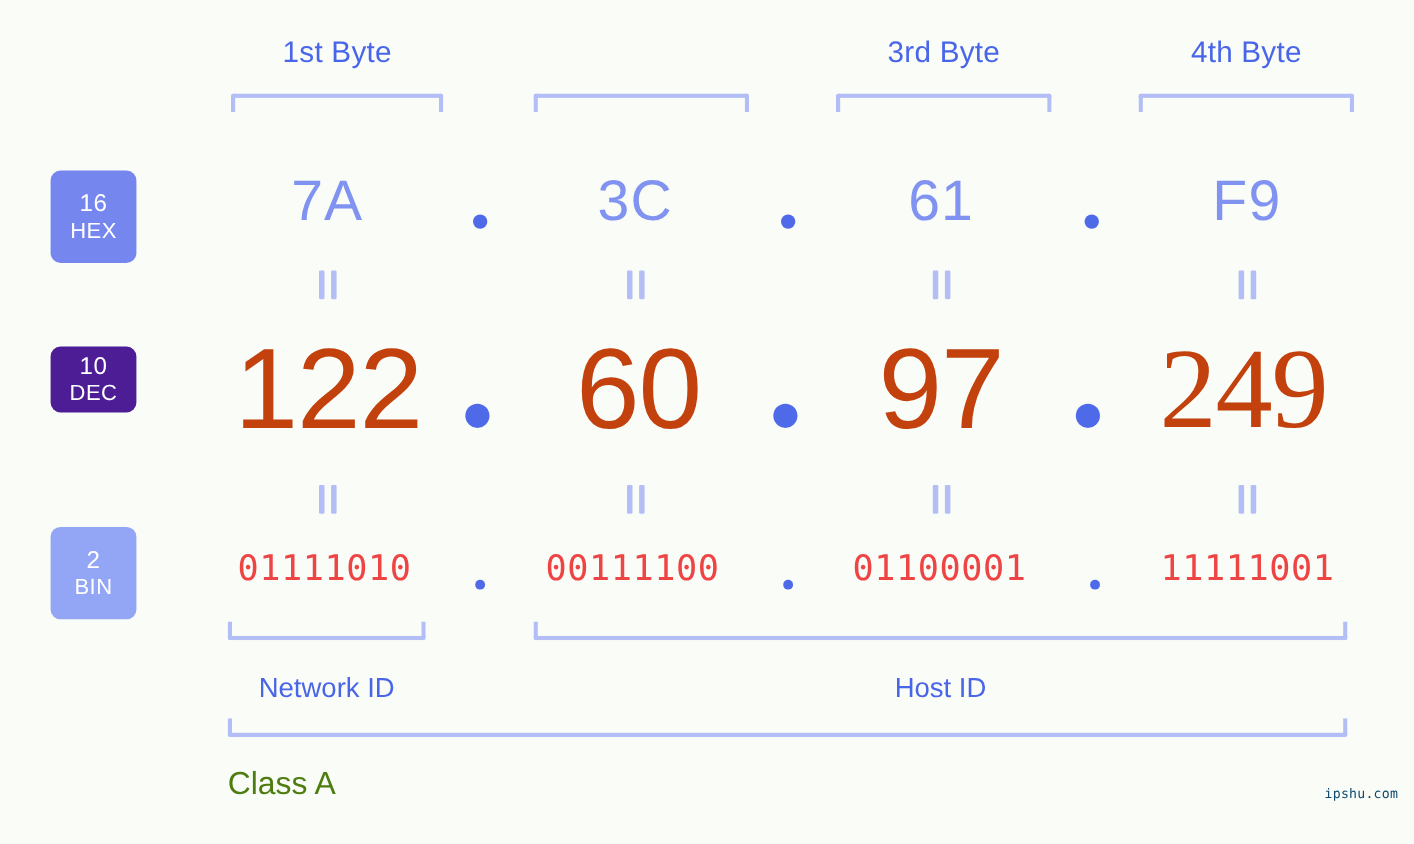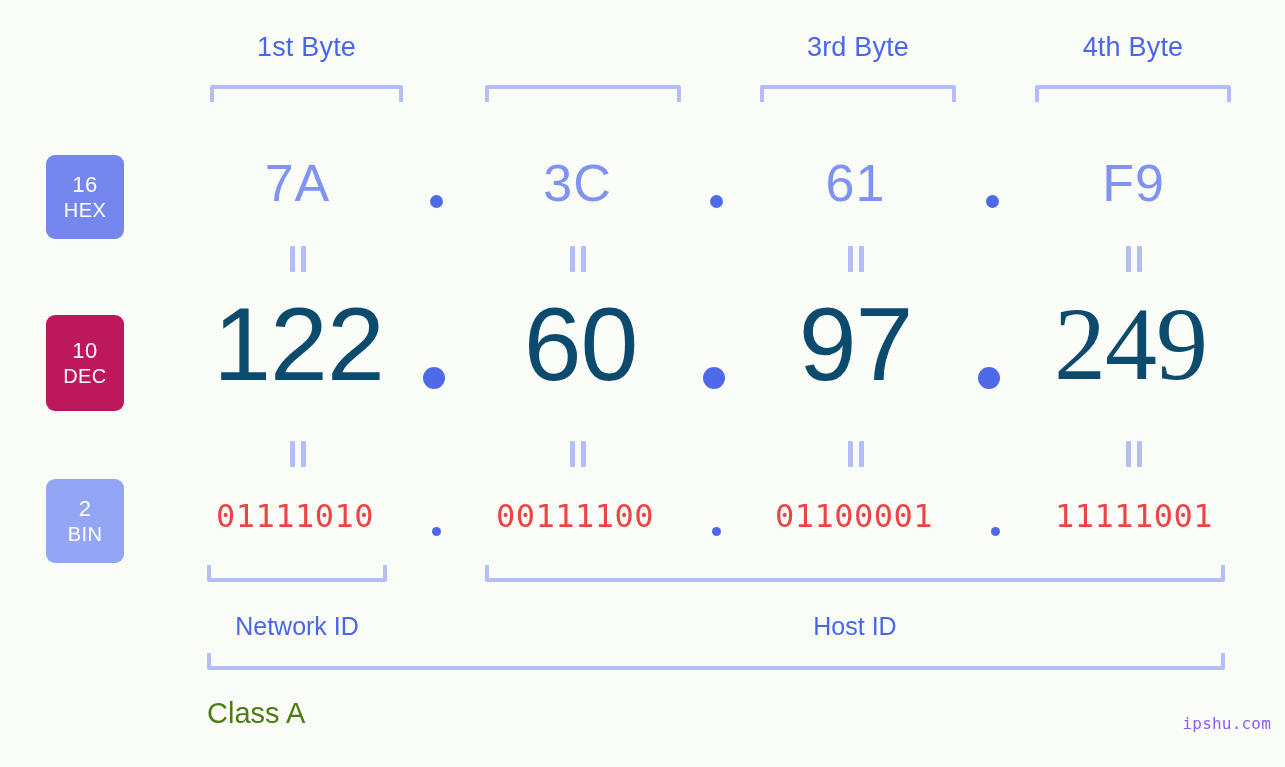--- a/index.html
+++ b/index.html
@@ -74,41 +74,41 @@
     font-weight: 400;
     letter-spacing: 0.5px;
   }
   .badge .abbr {
     font-size: 20px;
     font-weight: 400;
     margin-top: 4px;
     letter-spacing: 0.4px;
   }
   #badge-hex { top: 155px; height: 84px; background: #7586ee; }
-  #badge-dec { top: 315px; height: 96px; background: #be185d; }
+  #badge-dec { top: 315px; height: 60px; background: #4c1d95; }
   #badge-bin { top: 479px; height: 84px; background: #93a5f5; }
 
   
   .cell {
     position: absolute;
     text-align: center;
     white-space: nowrap;
     line-height: 1;
   }
 
   .hex-val {
     font-size: 52px;
     color: #8193f0;
     top: 157px;
     letter-spacing: 1px;
   }
   .dec-val {
     font-size: 104px;
-    color: #0c4a6e;
-    top: 292px;
+    color: #c2410c;
+    top: 302px;
     letter-spacing: -1px;
   }
   .bin-val {
     font-family: "DejaVu Sans Mono", monospace;
     font-size: 32px;
     color: #ef4444;
     top: 500px;
     letter-spacing: 0.5px;
   }
 
@@ -158,22 +158,22 @@
     color: #4d7c0f;
     white-space: nowrap;
   }
 
   
   #watermark {
     position: absolute;
     right: 14px;
     top: 714px;
     font-family: "DejaVu Sans Mono", monospace;
-    font-size: 16px;
-    color: #8b5cf6;
+    font-size: 12px;
+    color: #0c4a6e;
     letter-spacing: 0.2px;
   }
 </style>
 </head>
 <body>
 
 <div id="stage">
 
   <div class="byte-label" style="left:210px; width:193px;">1st Byte</div>
   <div class="byte-label" style="left:760px; width:196px;">3rd Byte</div>

